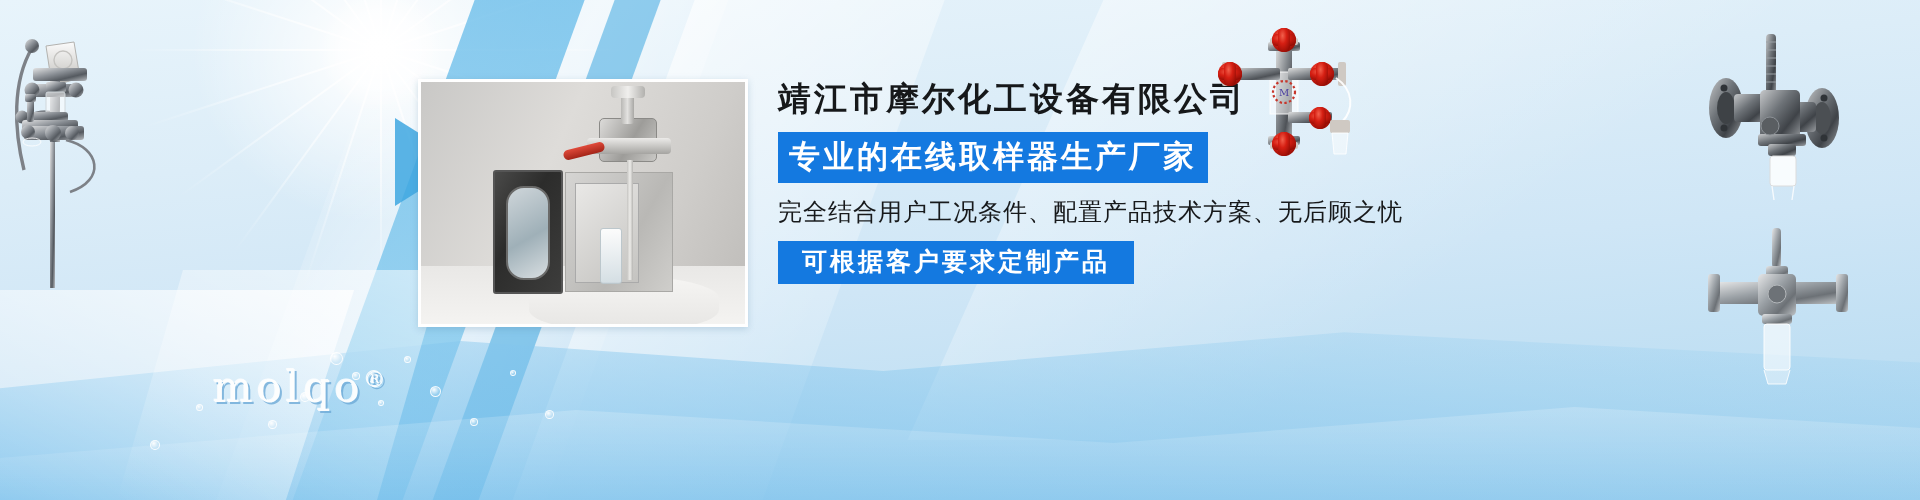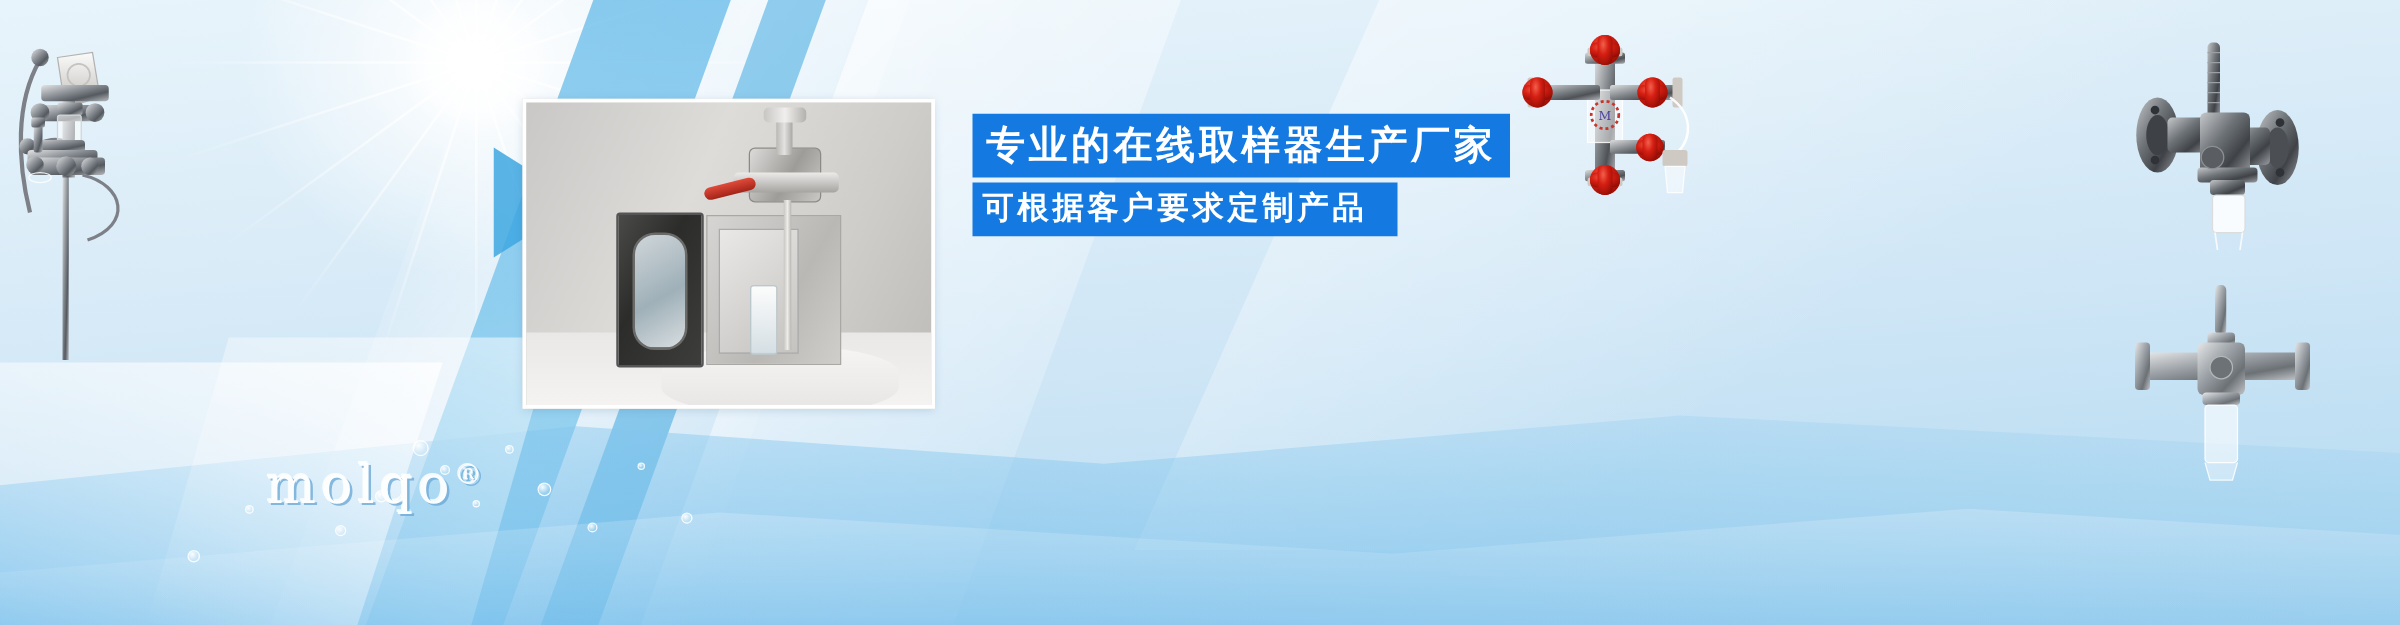--- a/index.html
+++ b/index.html
@@ -115,23 +115,23 @@
   .hl1{
     display:inline-block;margin-top:13px;background:#1479e0;color:#fff;
     font-size:31px;font-weight:700;letter-spacing:3px;line-height:1;
     padding:9px 11px 11px 11px;white-space:nowrap;text-align:center;
   }
   .line3{
     margin-top:14px;font-size:24px;font-weight:500;color:#17191b;letter-spacing:1px;
     line-height:1.25;white-space:nowrap;
   }
   .hl2{
-    display:inline-block;margin-top:4px;background:#1479e0;color:#fff;
+    display:inline-block;margin-top:14px;background:#1479e0;color:#fff;
     font-size:25px;font-weight:700;letter-spacing:3px;line-height:1;
-    padding:8px 24px 10px 8px;white-space:nowrap;
+    padding:8px 24px 10px 24px;white-space:nowrap;
   }
   .eng{
     margin-top:13px;width:600px;
     font-family:"DejaVu Serif","Liberation Serif",serif;
     font-size:9.5px;line-height:1.62;letter-spacing:.35px;color:#7b8a97;
     text-transform:uppercase;
   }
 </style>
 </head>
 <body>
@@ -248,21 +248,23 @@
       </div>
     <div class="valve-top"></div>
     <div class="valve-stem"></div>
     <div class="valve-cap"></div>
     <div class="flange"></div>
     <div class="redhandle"></div>
     <div class="tube"></div>
   </div>
 
   <div class="copy">
+    <div class="company">靖江市摩尔化工设备有限公司</div>
     <div><span class="hl1">专业的在线取样器生产厂家</span></div>
+    <div class="line3">完全结合用户工况条件、配置产品技术方案、无后顾之忧</div>
     <div><span class="hl2">可根据客户要求定制产品</span></div>
   </div>
 
   <svg class="eq" style="left:1208px;top:28px" width="170" height="130" viewBox="0 0 170 130">
     <defs>
       <linearGradient id="mgr" x1="0" y1="0" x2="1" y2="1">
         <stop offset="0" stop-color="#dcdddd"></stop>
           <stop offset=".45" stop-color="#7f8489"></stop>
         <stop offset=".72" stop-color="#4e5257"></stop>
           <stop offset="1" stop-color="#aeb2b6"></stop>

